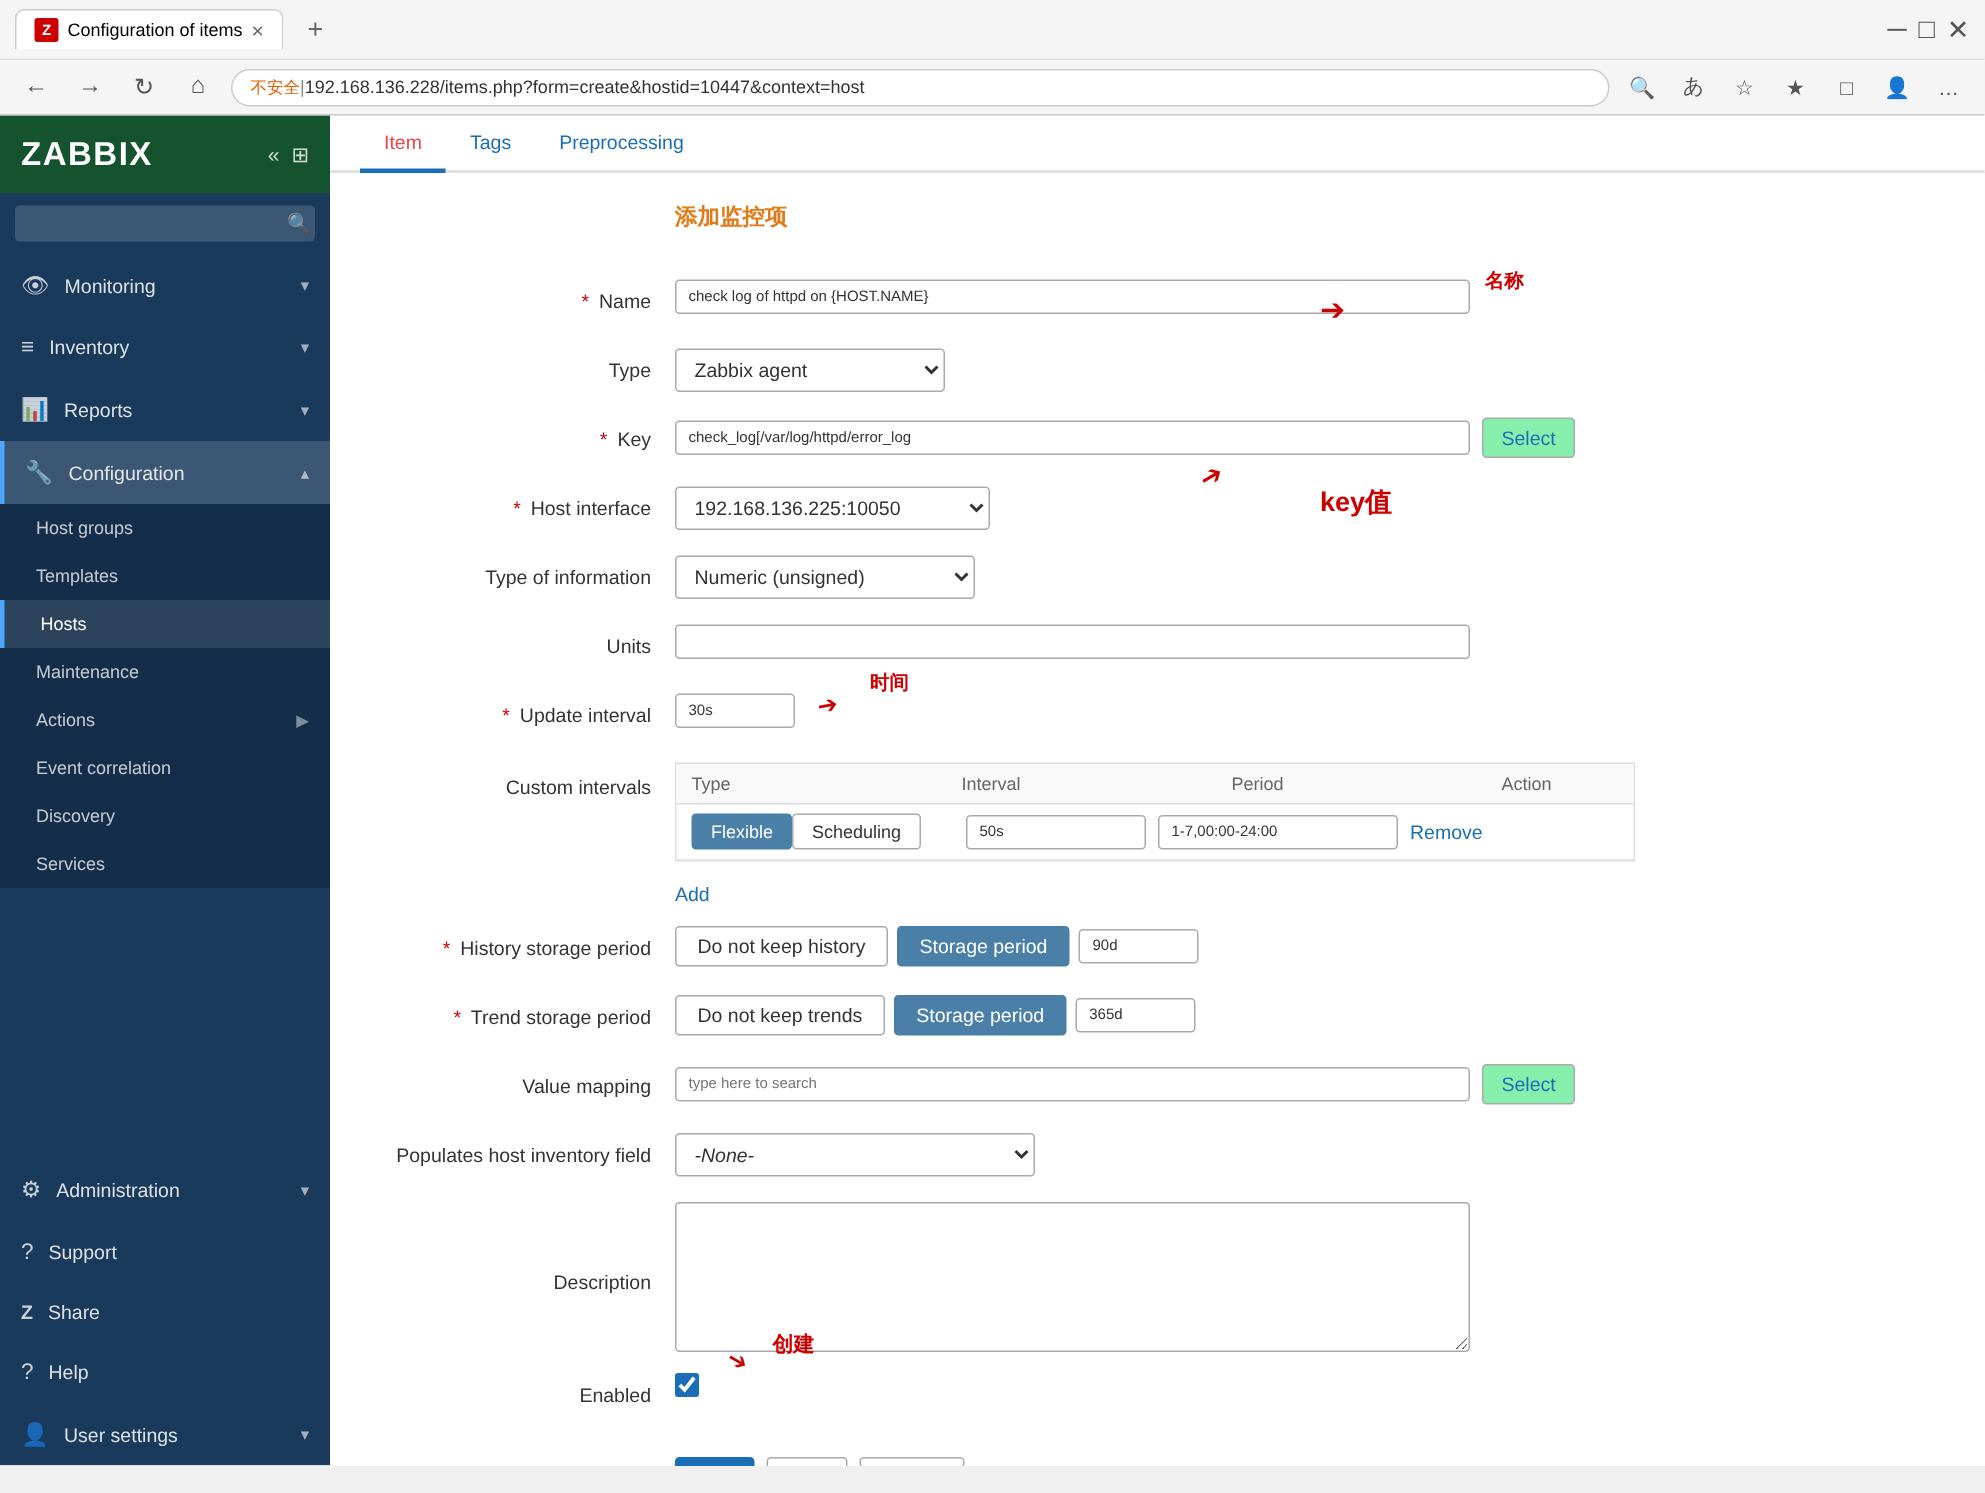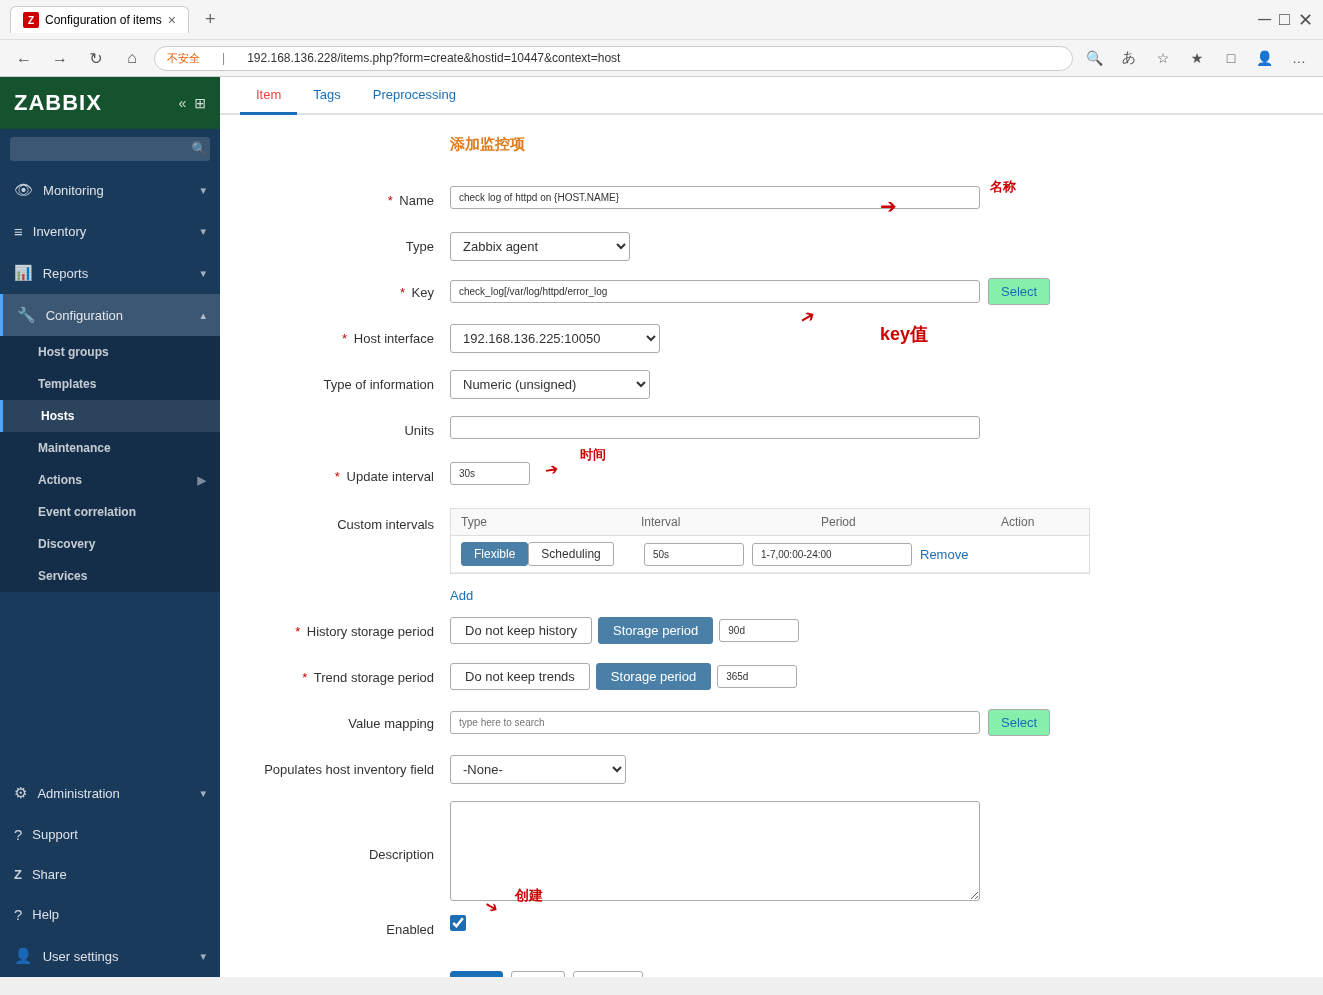--- a/index.html
+++ b/index.html
@@ -31,21 +31,21 @@
     .browser-toolbar {
       display: flex; align-items: center; padding: 4px 10px; gap: 8px;
       background: #f5f5f5; border-top: 1px solid #ddd;
     }
     .browser-nav-btn {
       width: 28px; height: 28px; border: none; background: none;
       cursor: pointer; color: #555; font-size: 16px; display: flex;
       align-items: center; justify-content: center; border-radius: 50%;
     }
     .browser-address-bar {
-      flex: 1; display: flex; align-items: center; gap: 22px;
+      flex: 1; display: flex; align-items: center; gap: 0;
       background: white; border: 1px solid #ccc; border-radius: 20px;
       padding: 4px 12px; font-size: 12px; color: #333;
     }
     .browser-address-bar .warning { color: #e65c00; font-size: 11px; }
     .browser-right-icons { display: flex; gap: 6px; align-items: center; }
     .browser-icon-btn {
       width: 28px; height: 28px; border: none; background: none;
       cursor: pointer; color: #555; font-size: 14px; display: flex;
       align-items: center; justify-content: center; border-radius: 50%;
     }
@@ -77,22 +77,22 @@
     .sidebar-search input::placeholder { color: rgba(255,255,255,0.5); }
     .sidebar-menu-item {
       display: flex; align-items: center; padding: 12px 14px; cursor: pointer;
       color: rgba(255,255,255,0.85); gap: 10px; font-size: 13px;
     }
     .sidebar-menu-item.active { background: rgba(255,255,255,0.15); border-left: 3px solid #4da6ff; }
     .sidebar-menu-item .menu-icon { font-size: 15px; opacity: 0.9; }
     .sidebar-menu-item .chevron { margin-left: auto; font-size: 11px; opacity: 0.7; }
     .sidebar-submenu { background: rgba(0,0,0,0.2); }
     .sidebar-submenu-item {
-      padding: 9px 14px 9px 38px; cursor: pointer; color: rgba(255,255,255,0.75);
-      font-size: 12px; display: flex; align-items: center; justify-content: space-between; font-weight: bold;
+      padding: 9px 14px 9px 24px; cursor: pointer; color: rgba(255,255,255,0.75);
+      font-size: 12px; display: flex; align-items: center; justify-content: space-between;
     }
     .sidebar-submenu-item.active { color: white; border-left: 3px solid #4da6ff; background: rgba(255,255,255,0.1); }
     .sidebar-submenu-item .arrow { font-size: 11px; opacity: 0.6; }
 
     
     .main-content {
       flex: 1; background: #f7f7f7; overflow-y: auto; display: flex; flex-direction: column;
     }
     .page-tabs {
       background: white; border-bottom: 2px solid #e0e0e0;
@@ -431,21 +431,21 @@
               <span class="col-type">Type</span>
               <span class="col-interval">Interval</span>
               <span class="col-period">Period</span>
               <span class="col-action">Action</span>
             </div>
             <div class="intervals-row">
               <div style="display:flex;gap:0;width:175px;">
                 <button class="btn-toggle btn-toggle-active">Flexible</button>
                 <button class="btn-toggle btn-toggle-inactive">Scheduling</button>
               </div>
-              <input type="text" class="form-input" style="width: 100px;" value="50s">
+              <input type="text" class="form-input" style="width: 120px;" value="50s">
               <input type="text" class="form-input" style="width: 160px;" value="1-7,00:00-24:00">
               <button class="btn-link">Remove</button>
             </div>
           </div>
           <button class="btn-link" style="margin-top:6px;">Add</button>
         </div>
       </div>
 
       <div class="form-row">
         <div class="form-label">
@@ -483,21 +483,21 @@
           <input type="text" class="form-input" style="width: 530px;" placeholder="type here to search">
           <button class="btn btn-select">Select</button>
         </div>
       </div>
 
       <div class="form-row">
         <div class="form-label">
           <span>Populates host inventory field</span>
         </div>
         <div class="form-field">
-          <select class="form-select" style="width:176px;">
+          <select class="form-select" style="width:240px;font-style:italic;">
             <option>-None-</option>
           </select>
         </div>
       </div>
 
       <div class="form-row" style="align-items:center;">
         <div class="form-label" style="padding-top:8px;">
           <span>Description</span>
         </div>
         <div class="form-field">

